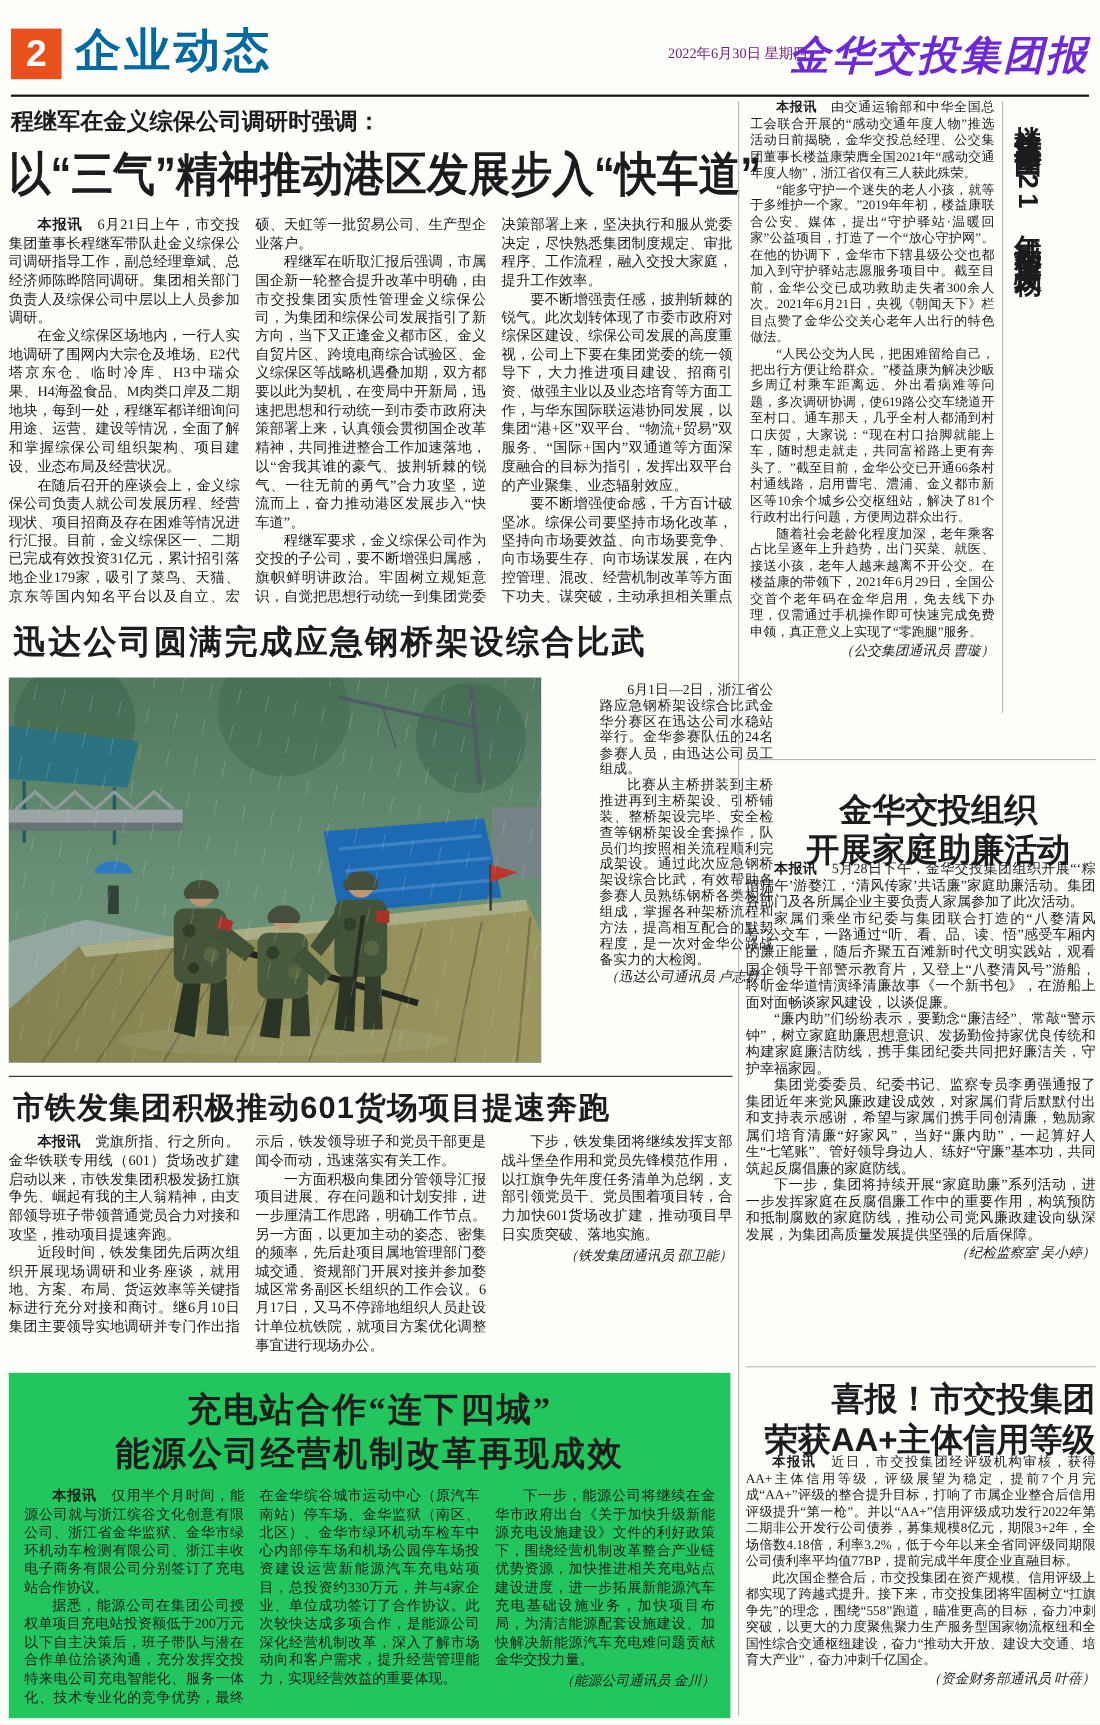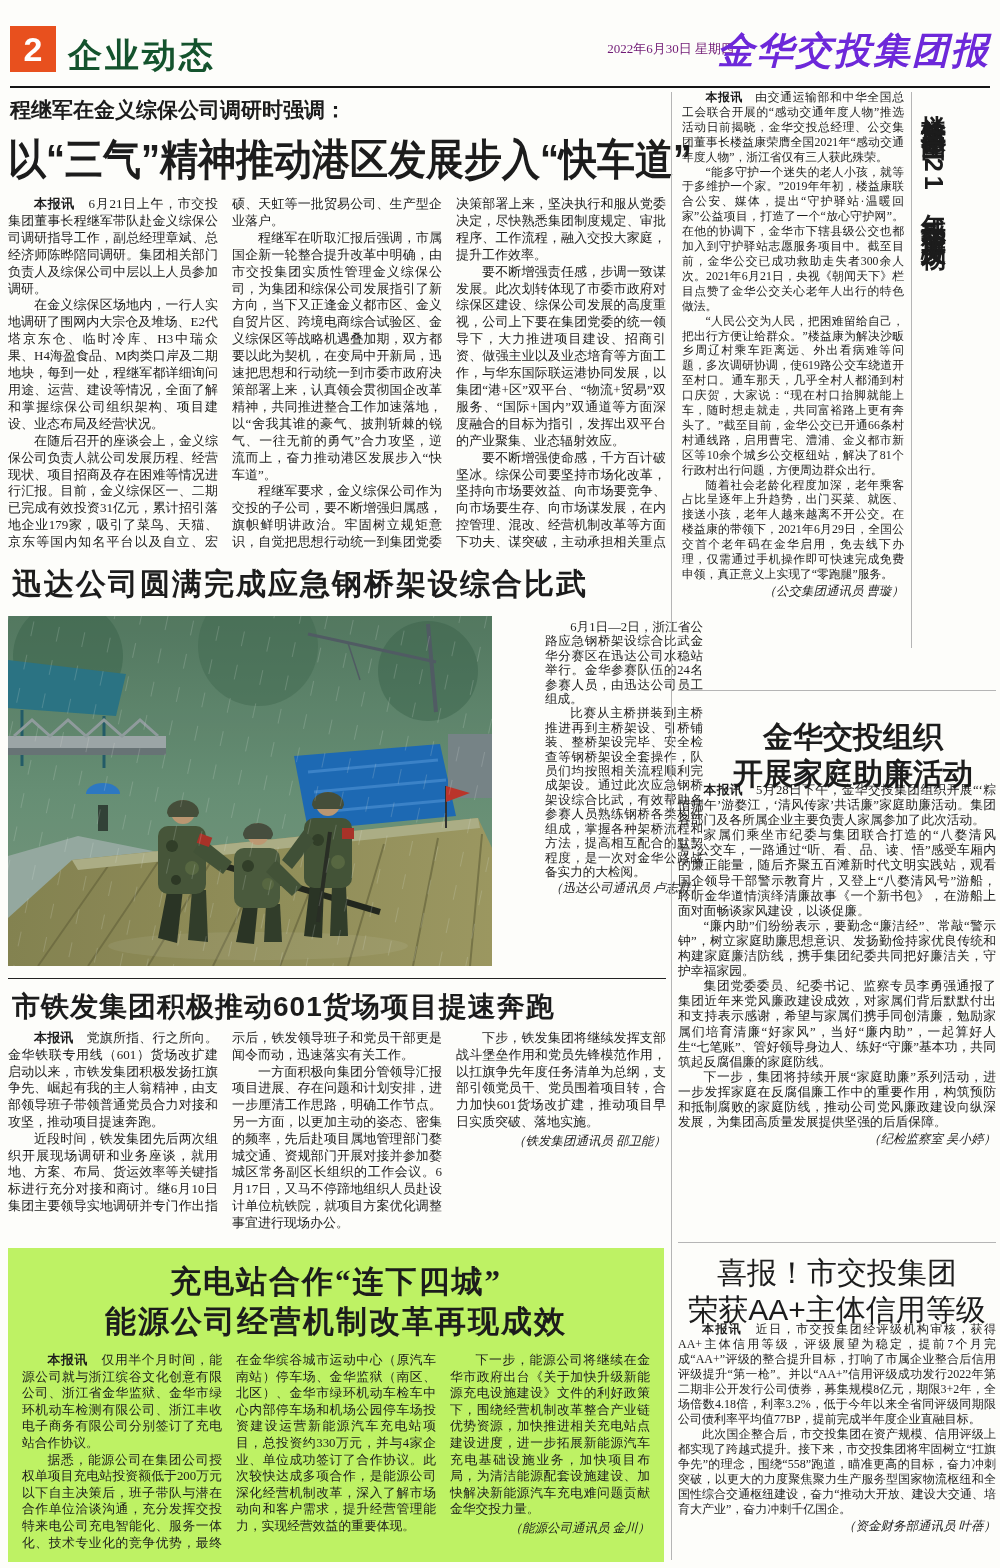--- a/index.html
+++ b/index.html
@@ -2,22 +2,22 @@
 <html><head>
 <meta charset="utf-8">
 <style>
   html,body{margin:0;padding:0;background:#e9e9e9;}
   .page{position:relative;width:1000px;height:1568px;margin:0 auto;background:#fdfdfa;
         font-family:"Liberation Serif",serif;color:#1c1c1c;overflow:hidden;}
   
   .header{position:absolute;left:10px;top:18px;width:980px;height:68px;border-bottom:2px solid #151515;}
   .pagenum{position:absolute;left:0;top:8px;width:46px;height:46px;background:#e8501e;color:#fff;
            font-family:"Liberation Sans",sans-serif;font-weight:bold;font-size:34px;line-height:46px;text-align:center;}
-  .section-title{position:absolute;left:58px;top:15px;font-family:"Liberation Sans",sans-serif;
-           font-weight:900;font-size:34px;color:#14532d;letter-spacing:3px;}
+  .section-title{position:absolute;left:58px;top:0px;font-family:"Liberation Sans",sans-serif;
+           font-weight:900;font-size:42px;color:#0369a1;letter-spacing:3px;}
   .date{position:absolute;right:256px;top:22px;font-size:13px;color:#701a75;}
   .masthead{position:absolute;right:0;top:8px;font-size:37px;color:#6d28d9;font-weight:bold;
            font-style:italic;letter-spacing:2px;font-family:"Liberation Serif",serif;}
   
   .a1{position:absolute;left:8px;top:96px;width:658px;}
   .a1-kicker{font-family:"Liberation Sans",sans-serif;font-weight:bold;font-size:21px;margin:0 0 6px 2px;}
   .a1-headline{font-family:"Liberation Sans",sans-serif;font-weight:900;font-size:38px;line-height:52px;
            letter-spacing:0px;margin:0;white-space:nowrap;transform:scaleY(1.12);transform-origin:top left;}
   .a1-body{margin-top:14px;height:362px;overflow:hidden;column-count:3;column-gap:14px;column-fill:auto;
            font-size:13px;line-height:16.9px;text-align:justify;}
@@ -29,40 +29,40 @@
   .photo{position:absolute;left:8px;top:616px;width:484px;height:350px;overflow:hidden;background:#4e7f63;}
   .xd-body{position:absolute;left:506px;top:620px;width:158px;height:346px;overflow:hidden;
            font-size:12.6px;line-height:14.4px;text-align:justify;margin-left:39px;}
   
   .rule-tf{position:absolute;left:8px;top:978px;width:658px;border-top:1.5px solid #222;}
   .tf-headline{position:absolute;left:12px;top:988px;font-family:"Liberation Sans",sans-serif;
            font-weight:900;font-size:28px;letter-spacing:1px;margin:0;}
   .tf-body{position:absolute;left:8px;top:1030px;width:658px;height:208px;overflow:hidden;
            column-count:3;column-gap:14px;column-fill:auto;font-size:13px;line-height:16.8px;text-align:justify;}
   
-  .box{position:absolute;left:8px;top:1248px;width:656px;height:314px;background:#bef264;overflow:hidden;}
+  .box{position:absolute;left:8px;top:1248px;width:656px;height:314px;background:#22c55e;overflow:hidden;}
   .box h2{margin:14px 0 0 0;text-align:center;font-family:"Liberation Serif",serif;font-weight:bold;
            font-size:31px;line-height:40px;letter-spacing:2px;}
   .box-body{margin:10px 14px 0 14px;height:204px;overflow:hidden;column-count:3;column-gap:14px;
            column-fill:auto;font-size:12.8px;line-height:16.6px;text-align:justify;}
   
   .vline-main{position:absolute;left:671px;top:92px;height:1468px;border-left:1px solid #b5b5b5;}
   .vline-r{position:absolute;left:911px;top:92px;height:556px;border-left:1px solid #b5b5b5;}
   .r1-body{position:absolute;left:682px;top:90px;width:222px;height:598px;overflow:hidden;
            font-size:11.8px;line-height:14.9px;text-align:justify;}
   .vert-headline{position:absolute;left:918px;top:94px;height:540px;writing-mode:vertical-rl;
            font-family:"Liberation Sans",sans-serif;font-weight:900;font-size:25px;letter-spacing:4px;margin:0;}
   .hline1{position:absolute;left:678px;top:690px;width:318px;border-top:1px solid #b5b5b5;}
   .r2-headline{position:absolute;left:678px;top:702px;width:318px;text-align:center;margin:16px;
            font-family:"Liberation Sans",sans-serif;font-weight:900;font-size:30px;line-height:37px;}
   .r2-body{position:absolute;left:678px;top:782px;width:318px;height:456px;overflow:hidden;
            font-size:12.8px;line-height:15.1px;text-align:justify;}
   .hline2{position:absolute;left:678px;top:1242px;width:318px;border-top:1px solid #b5b5b5;}
-  .r3-headline{position:absolute;left:678px;top:1254px;width:318px;text-align:center;margin:0;
-           font-family:"Liberation Sans",sans-serif;font-weight:400;font-size:30px;line-height:37px;}
+  .r3-headline{position:absolute;left:678px;top:1254px;width:318px;text-align:right;margin:0;
+           font-family:"Liberation Sans",sans-serif;font-weight:700;font-size:30px;line-height:37px;}
   .r3-body{position:absolute;left:678px;top:1322px;width:318px;height:244px;overflow:hidden;
            font-size:12px;line-height:15px;text-align:justify;}
   b{font-family:"Liberation Sans",sans-serif;font-weight:bold;}
 </style>
 </head>
 <body>
 
 <div class="page">
 
   <div class="header">
@@ -75,21 +75,21 @@
   <div class="a1">
     <p class="a1-kicker">程继军在金义综保公司调研时强调：</p>
     <h1 class="a1-headline">以“三气”精神推动港区发展步入“快车道”</h1>
     <div class="a1-body body">
       <div>
           <p><b>本报讯</b>　6月21日上午，市交投集团董事长程继军带队赴金义综保公司调研指导工作，副总经理章斌、总经济师陈晔陪同调研。集团相关部门负责人及综保公司中层以上人员参加调研。</p>
           <p>在金义综保区场地内，一行人实地调研了围网内大宗仓及堆场、E2代塔京东仓、临时冷库、H3中瑞众果、H4海盈食品、M肉类口岸及二期地块，每到一处，程继军都详细询问用途、运营、建设等情况，全面了解和掌握综保公司组织架构、项目建设、业态布局及经营状况。</p>
           <p>在随后召开的座谈会上，金义综保公司负责人就公司发展历程、经营现状、项目招商及存在困难等情况进行汇报。目前，金义综保区一、二期已完成有效投资31亿元，累计招引落地企业179家，吸引了菜鸟、天猫、京东等国内知名平台以及自立、宏硕、天虹等一批贸易公司、生产型企业落户。</p>
           <p>程继军在听取汇报后强调，市属国企新一轮整合提升改革中明确，由市交投集团实质性管理金义综保公司，为集团和综保公司发展指引了新方向，当下又正逢金义都市区、金义自贸片区、跨境电商综合试验区、金义综保区等战略机遇叠加期，双方都要以此为契机，在变局中开新局，迅速把思想和行动统一到市委市政府决策部署上来，认真领会贯彻国企改革精神，共同推进整合工作加速落地，以“舍我其谁的豪气、披荆斩棘的锐气、一往无前的勇气”合力攻坚，逆流而上，奋力推动港区发展步入“快车道”。</p>
           <p>程继军要求，金义综保公司作为交投的子公司，要不断增强归属感，旗帜鲜明讲政治。牢固树立规矩意识，自觉把思想行动统一到集团党委决策部署上来，坚决执行和服从党委决定，尽快熟悉集团制度规定、审批程序、工作流程，融入交投大家庭，提升工作效率。</p>
-          <p>要不断增强责任感，步调一致谋发展。此次划转体现了市委市政府对综保区建设、综保公司发展的高度重视，公司上下要在集团党委的统一领导下，大力推进项目建设、招商引资、做强主业以及业态培育等方面工作，与华东国际联运港协同发展，以集团“港+区”双平台、“物流+贸易”双服务、“国际+国内”双通道等方面深度融合的目标为指引，发挥出双平台的产业聚集、业态辐射效应。</p>
+          <p>要不断增强责任感，披荆斩棘的锐气。此次划转体现了市委市政府对综保区建设、综保公司发展的高度重视，公司上下要在集团党委的统一领导下，大力推进项目建设、招商引资、做强主业以及业态培育等方面工作，与华东国际联运港协同发展，以集团“港+区”双平台、“物流+贸易”双服务、“国际+国内”双通道等方面深度融合的目标为指引，发挥出双平台的产业聚集、业态辐射效应。</p>
           <p>要不断增强使命感，千方百计破坚冰。综保公司要坚持市场化改革，坚持向市场要效益、向市场要竞争、向市场要生存、向市场谋发展，在内控管理、混改、经营机制改革等方面下功夫、谋突破，主动承担相关重点工作的主体责任，积极寻求上级部门政策支持，用“辛苦指数”换公司“发展指数”。</p>
         </div>
 
     </div>
   </div>
 
   <h2 class="xd-headline">迅达公司圆满完成应急钢桥架设综合比武</h2>
 
   <div class="photo">
     <svg width="484" height="350" viewBox="0 0 484 350" xmlns="http://www.w3.org/2000/svg">

